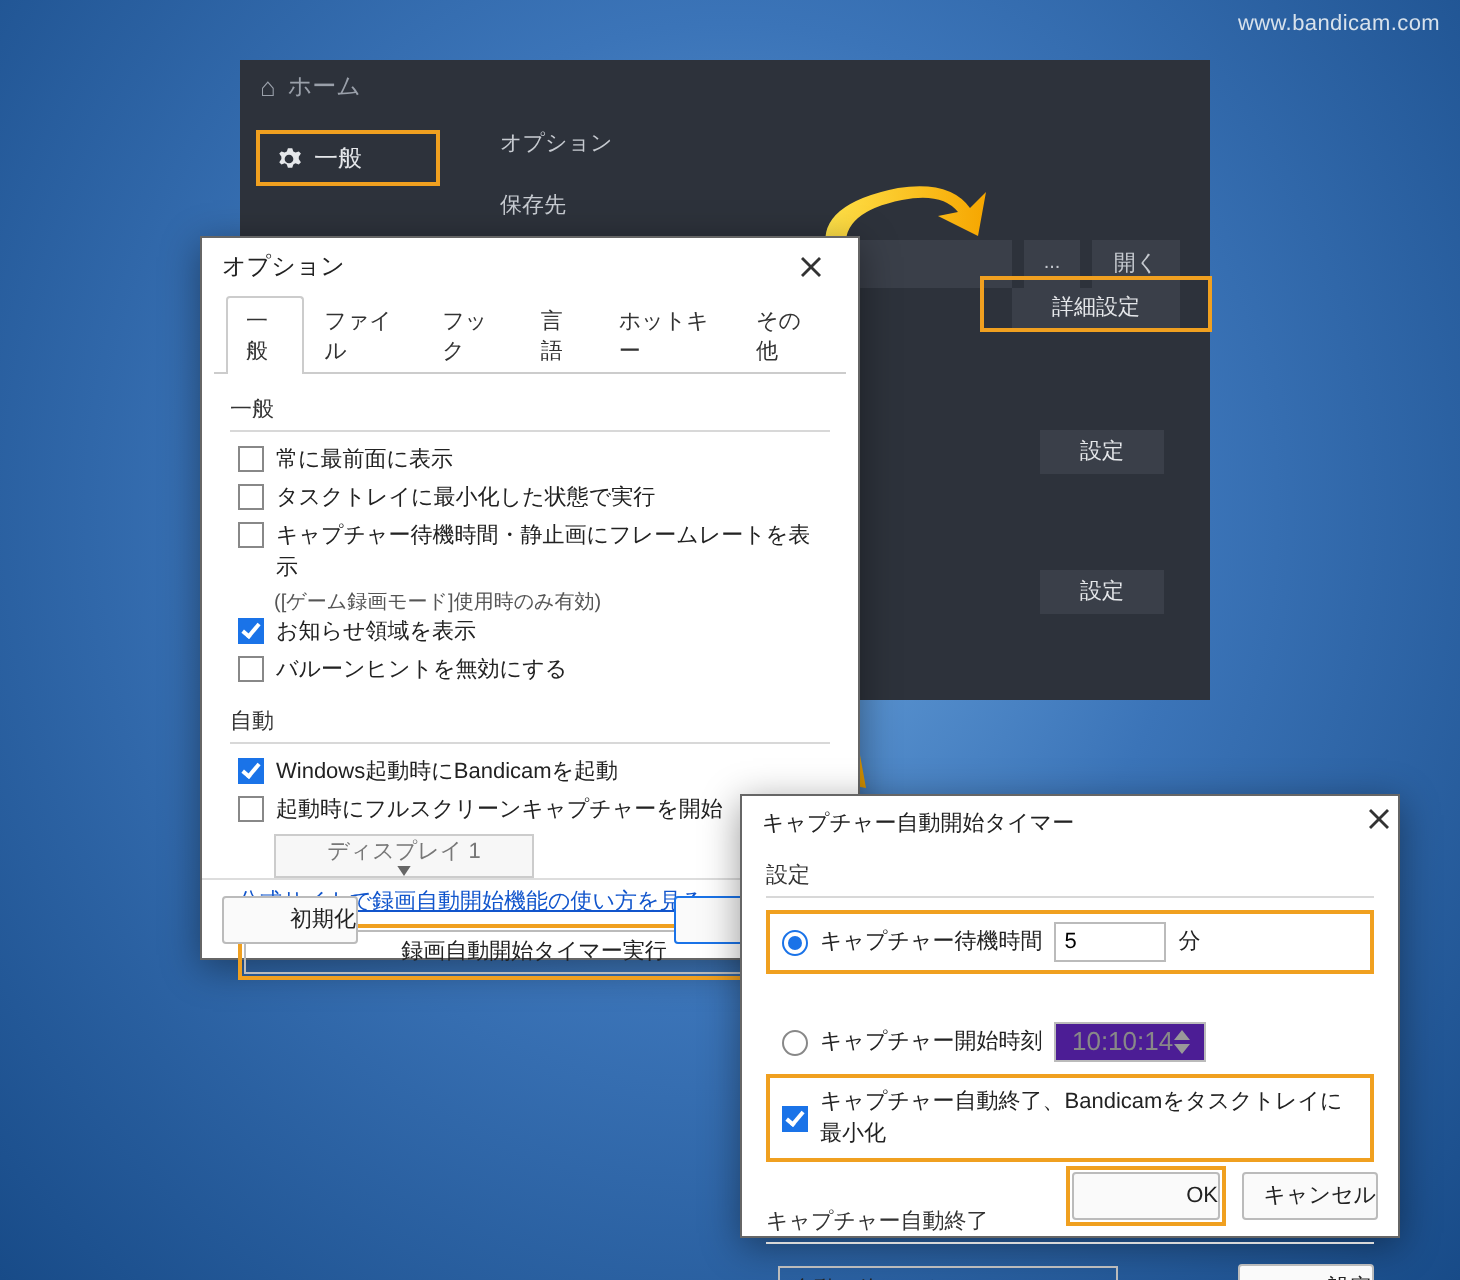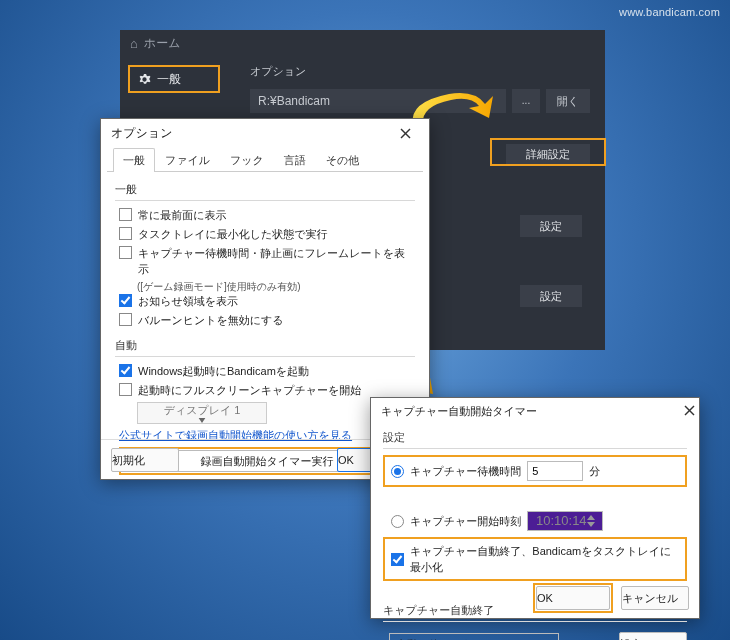--- a/index.html
+++ b/index.html
@@ -45,21 +45,21 @@
 .chk-row { display: flex; align-items: flex-start; gap: 6px; font-size: 11px; line-height: 16px; margin-bottom: 3px; padding-left: 4px; }
 .chk { width: 13px; height: 13px; border: 1px solid #888; flex: none; margin-top: 1px; position: relative; }
 .chk.checked { background: #1a73e8; border-color: #1a73e8; }
 .chk.checked::after { content: ""; position: absolute; left: 3px; top: 0px; width: 3px; height: 7px; border: solid #fff; border-width: 0 2px 2px 0; transform: rotate(40deg); }
 .sub { padding-left: 22px; color: #555; font-size: 10px; line-height: 13px; }
 .disp-select { margin: 4px 0 4px 22px; width: 130px; height: 22px; border: 1px solid #ccc; font-size: 11px; padding: 0 6px; color: #777; background: #f7f7f7; display: flex; align-items: center; justify-content: space-between; flex-direction: column; }
 .linkrow { padding-left: 4px; font-size: 11px; color: #1155cc; text-decoration: underline; cursor: pointer; margin-bottom: 4px; }
 .timer-btn-hl { margin: 0 0 0 4px; border: 2px solid #f0a020; padding: 1px; }
 .timer-btn { height: 22px; border: 1px solid #bbb; text-align: center; line-height: 20px; font-size: 11px; cursor: pointer; }
 .dlg1 .footer { position: absolute; left: 0; bottom: 0; width: 100%; height: 40px; border-top: 1px solid #ddd; display: flex; align-items: center; justify-content: space-between; padding: 0 10px; }
-.ftr-btn { min-width: 68px; height: 24px; border: 1px solid #bbb; background: #fafafa; font-size: 11px; text-align: left; line-height: 22px; cursor: pointer; border-radius: 2px; }
+.ftr-btn { min-width: 68px; height: 24px; border: 1px solid #bbb; background: #fafafa; font-size: 11px; text-align: right; line-height: 22px; cursor: pointer; border-radius: 2px; }
 .ftr-btn.primary { min-width: 82px; border-color: #1a73e8; }
 
 
 .dlg2 { position: absolute; left: 370px; top: 397px; width: 330px; height: 222px; background: #fff; border: 1px solid #666; box-shadow: 0 4px 18px rgba(0,0,0,.4); font-size: 11px; color: #222; }
 .dlg2 .titlebar { height: 26px; display: flex; align-items: center; justify-content: space-between; padding: 0 4px 0 10px; font-size: 11px; }
 .dlg2 .body { padding: 6px 12px 0 12px; }
 .radio { width: 13px; height: 13px; border: 1px solid #888; border-radius: 50%; flex: none; position: relative; }
 .radio.sel { border-color: #1a73e8; }
 .radio.sel::after { content: ""; position: absolute; left: 2px; top: 2px; width: 7px; height: 7px; border-radius: 50%; background: #1a73e8; }
 .hl-box { border: 2px solid #f0a020; padding: 4px 6px; margin-bottom: 22px; }
@@ -87,20 +87,21 @@
     <span>ホーム</span>
   </div>
   <div class="bg-general-hl">
     <svg class="gear" viewBox="0 0 24 24">
         <path fill="#e5e7ea" d="M12 8a4 4 0 100 8 4 4 0 000-8zm9 4l2 3-2 2-3-1a8 8 0 01-2 1l-1 3h-4l-1-3a8 8 0 01-2-1l-3 1-2-2 2-3a8 8 0 010-2l-2-3 2-2 3 1a8 8 0 012-1l1-3h4l1 3a8 8 0 012 1l3-1 2 2-2 3a8 8 0 010 2z"></path>
       </svg>
     <span>一般</span>
   </div>
   <div class="bg-right">
     <div class="bg-label">オプション</div>
+    <div class="bg-label" style="margin-top:16px">保存先</div>
     <div class="bg-row">
       <div class="bg-input">R:¥Bandicam</div>
       <div class="bg-btn-sm">...</div>
       <div class="bg-btn-open">開く</div>
     </div>
     <div class="bg-checkrow">
       <div class="bg-check"></div>
       <span>常に最前面に表示</span>
     </div>
   </div>
@@ -143,20 +144,21 @@
           <line x1="1" y1="1" x2="10" y2="10"></line>
           <line x1="10" y1="1" x2="1" y2="10"></line>
         </svg>
     </div>
   </div>
   <div class="tabs">
     <div class="tab active">一般</div>
     <div class="tab">ファイル</div>
     <div class="tab">フック</div>
     <div class="tab">言語</div>
+    <div class="tab">ホットキー</div>
     <div class="tab">その他</div>
   </div>
   <div class="body">
     <div class="group">
       <div class="group-title">一般</div>
       <hr class="group-hr">
       <div class="chk-row">
           <div class="chk"></div>
           <span>常に最前面に表示</span>
         </div>

